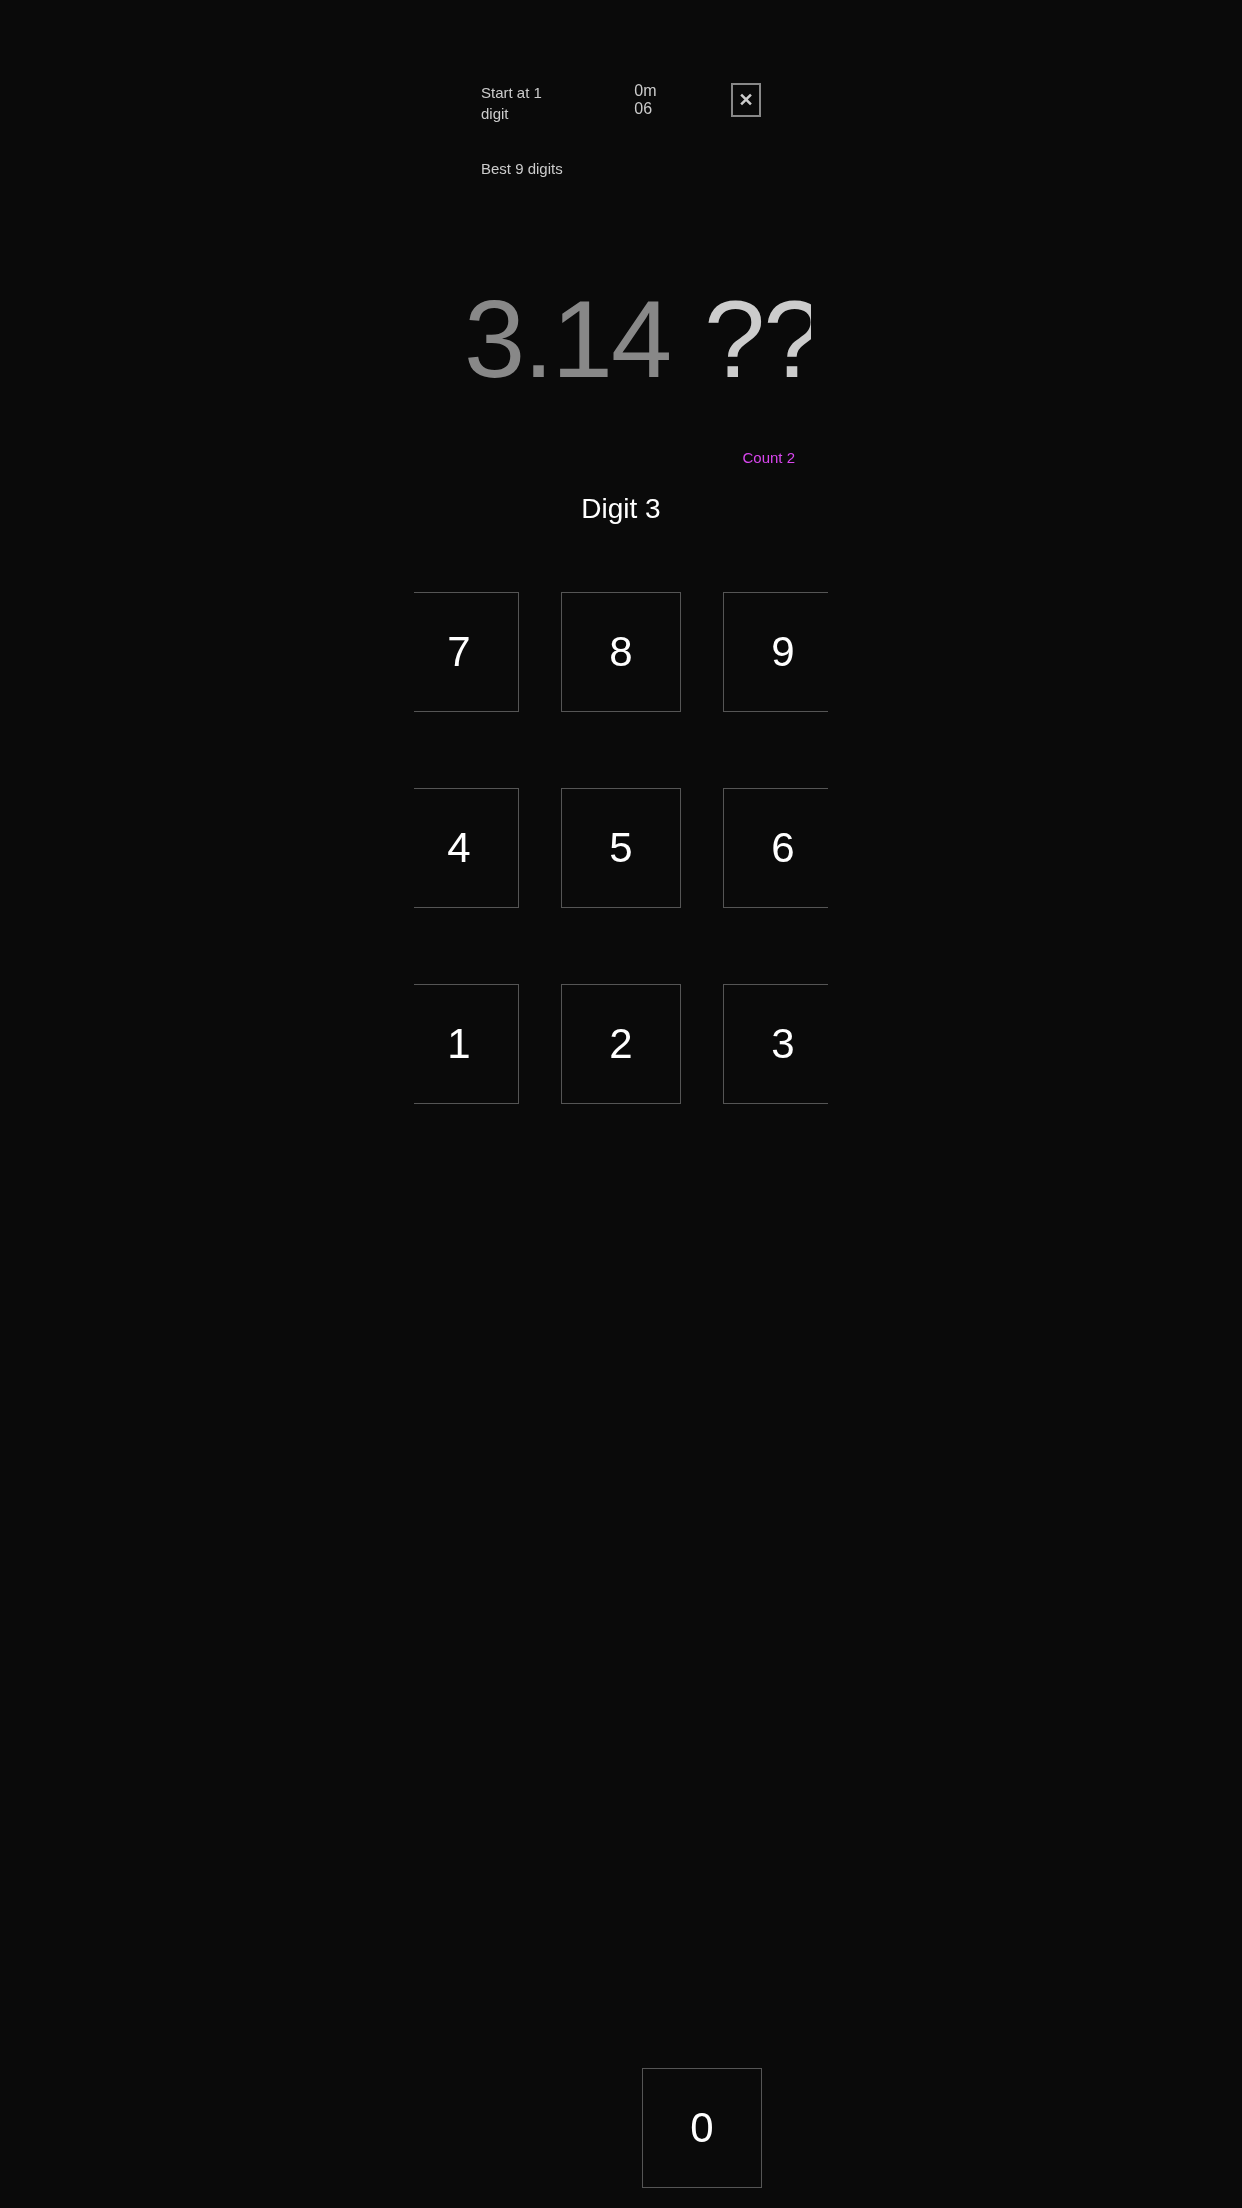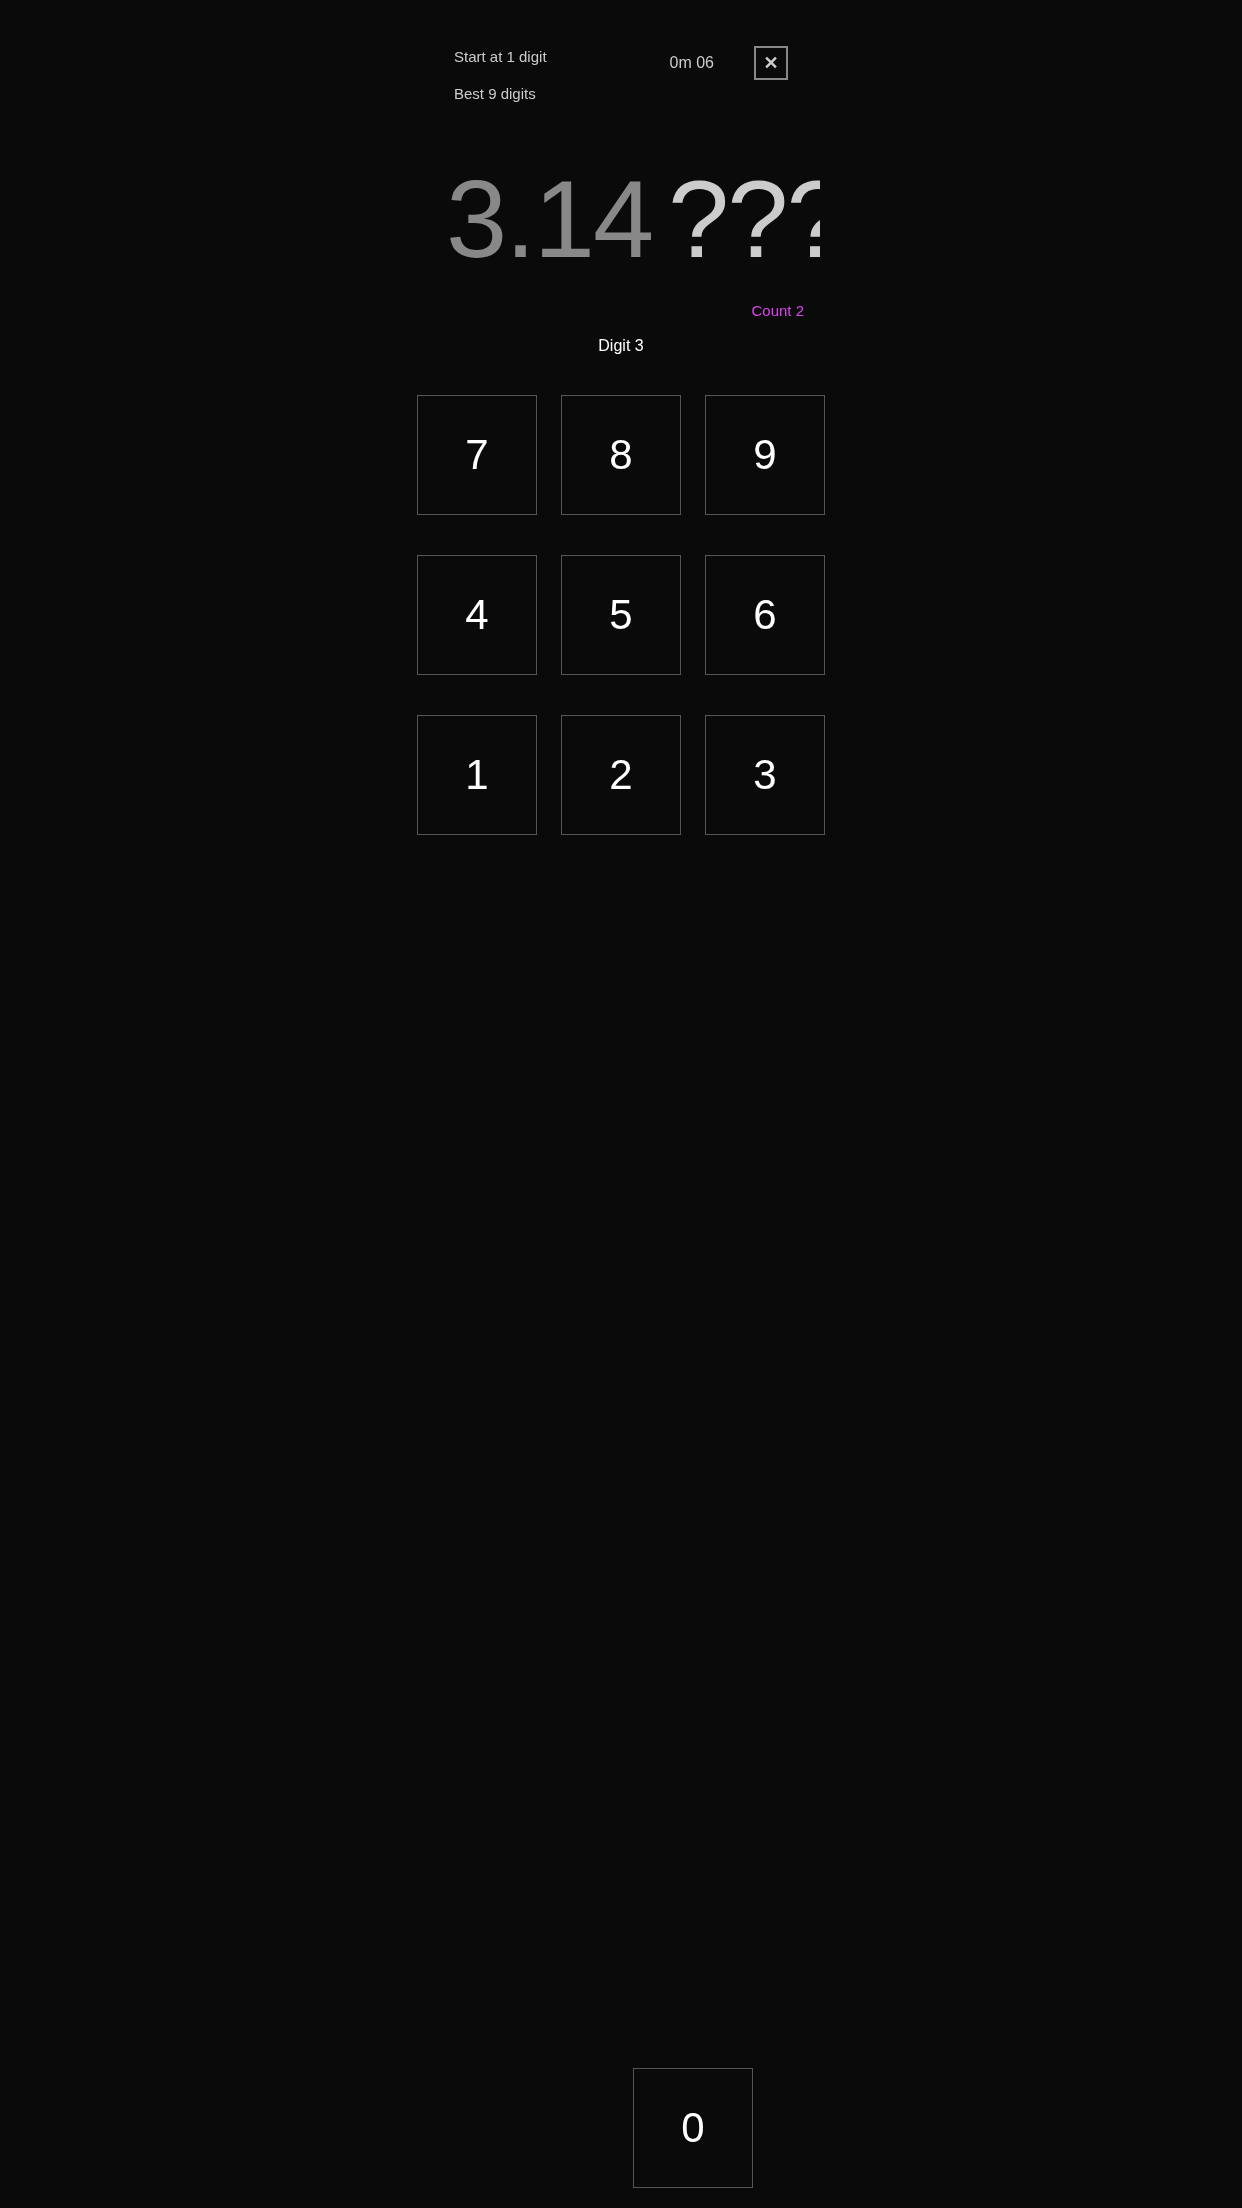--- a/index.html
+++ b/index.html
@@ -1,16 +1,16 @@
 <!DOCTYPE html>
 <html><head>
   <meta charset="utf-8">
   <style>
     * {
-      margin: 8px;
+      margin: 17px;
       padding: 0;
       box-sizing: border-box;
     }
 
     body {
       background-color: #0a0a0a;
       color: #ffffff;
       font-family: -apple-system, BlinkMacSystemFont, 'Helvetica Neue', Arial, sans-serif;
       width: 100vw;
       height: 100vh;
@@ -92,21 +92,21 @@
     .count-label {
       text-align: right;
       padding-right: 16px;
       font-size: 15px;
       color: #d946ef;
       margin-bottom: 10px;
     }
 
     .digit-label {
       text-align: center;
-      font-size: 16px;
+      font-size: 28px;
       color: #ffffff;
       margin-bottom: 16px;
     }
 
     .keypad {
       display: flex;
       flex-direction: column;
       align-items: center;
       gap: 8px;
       padding: 0 16px;

